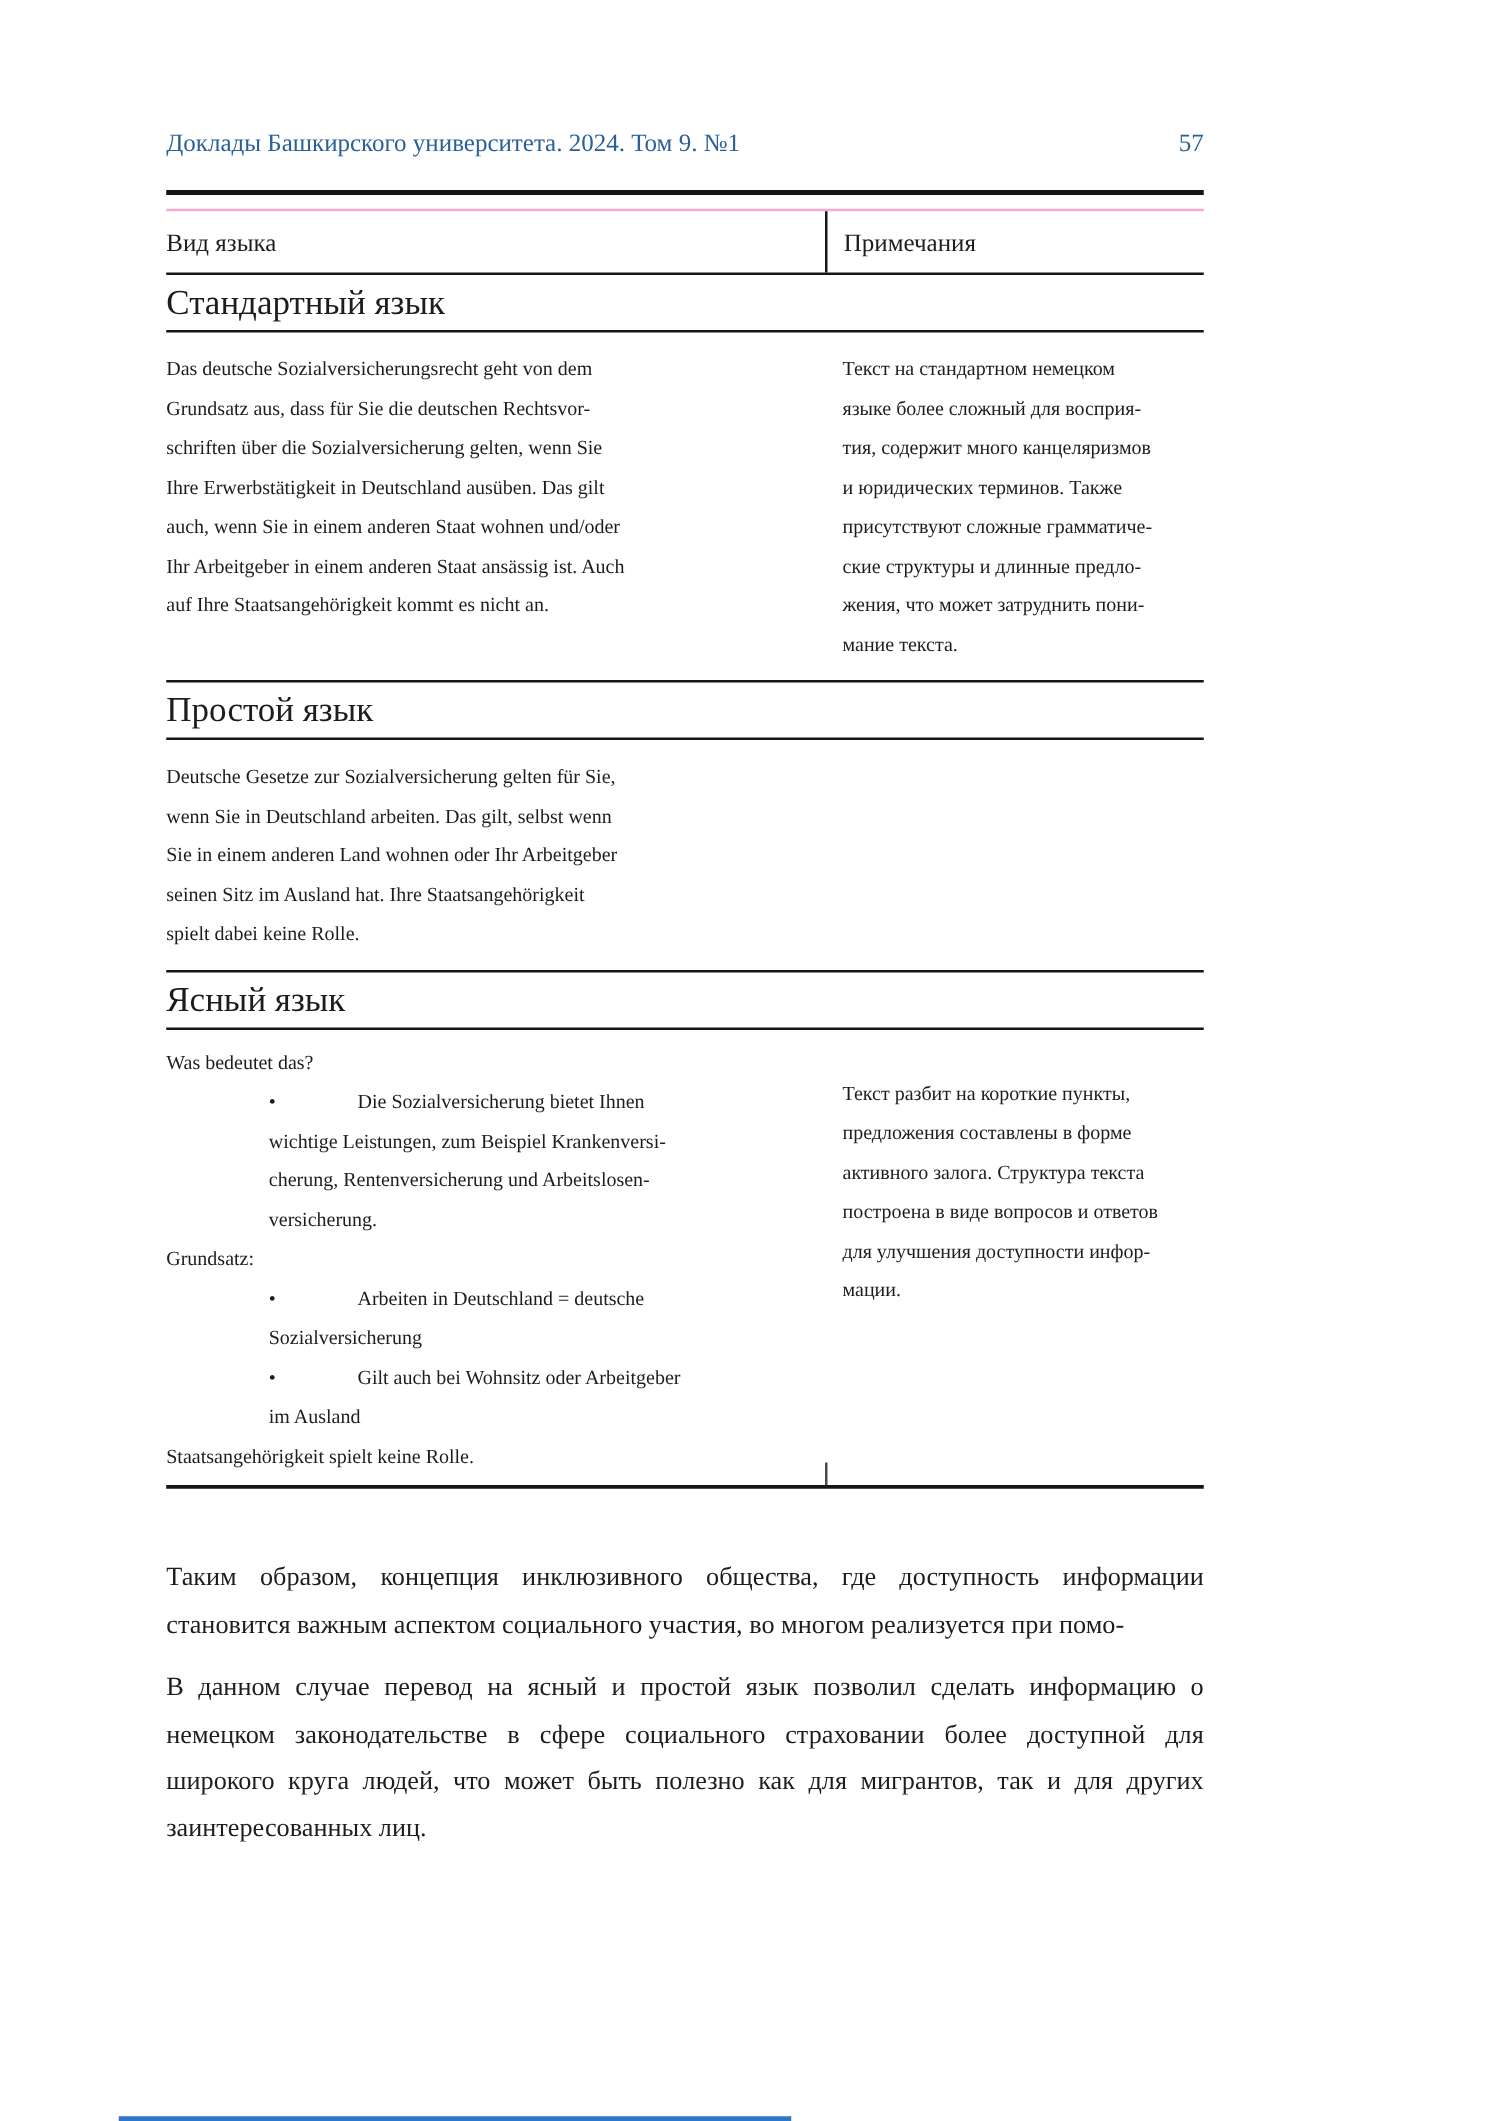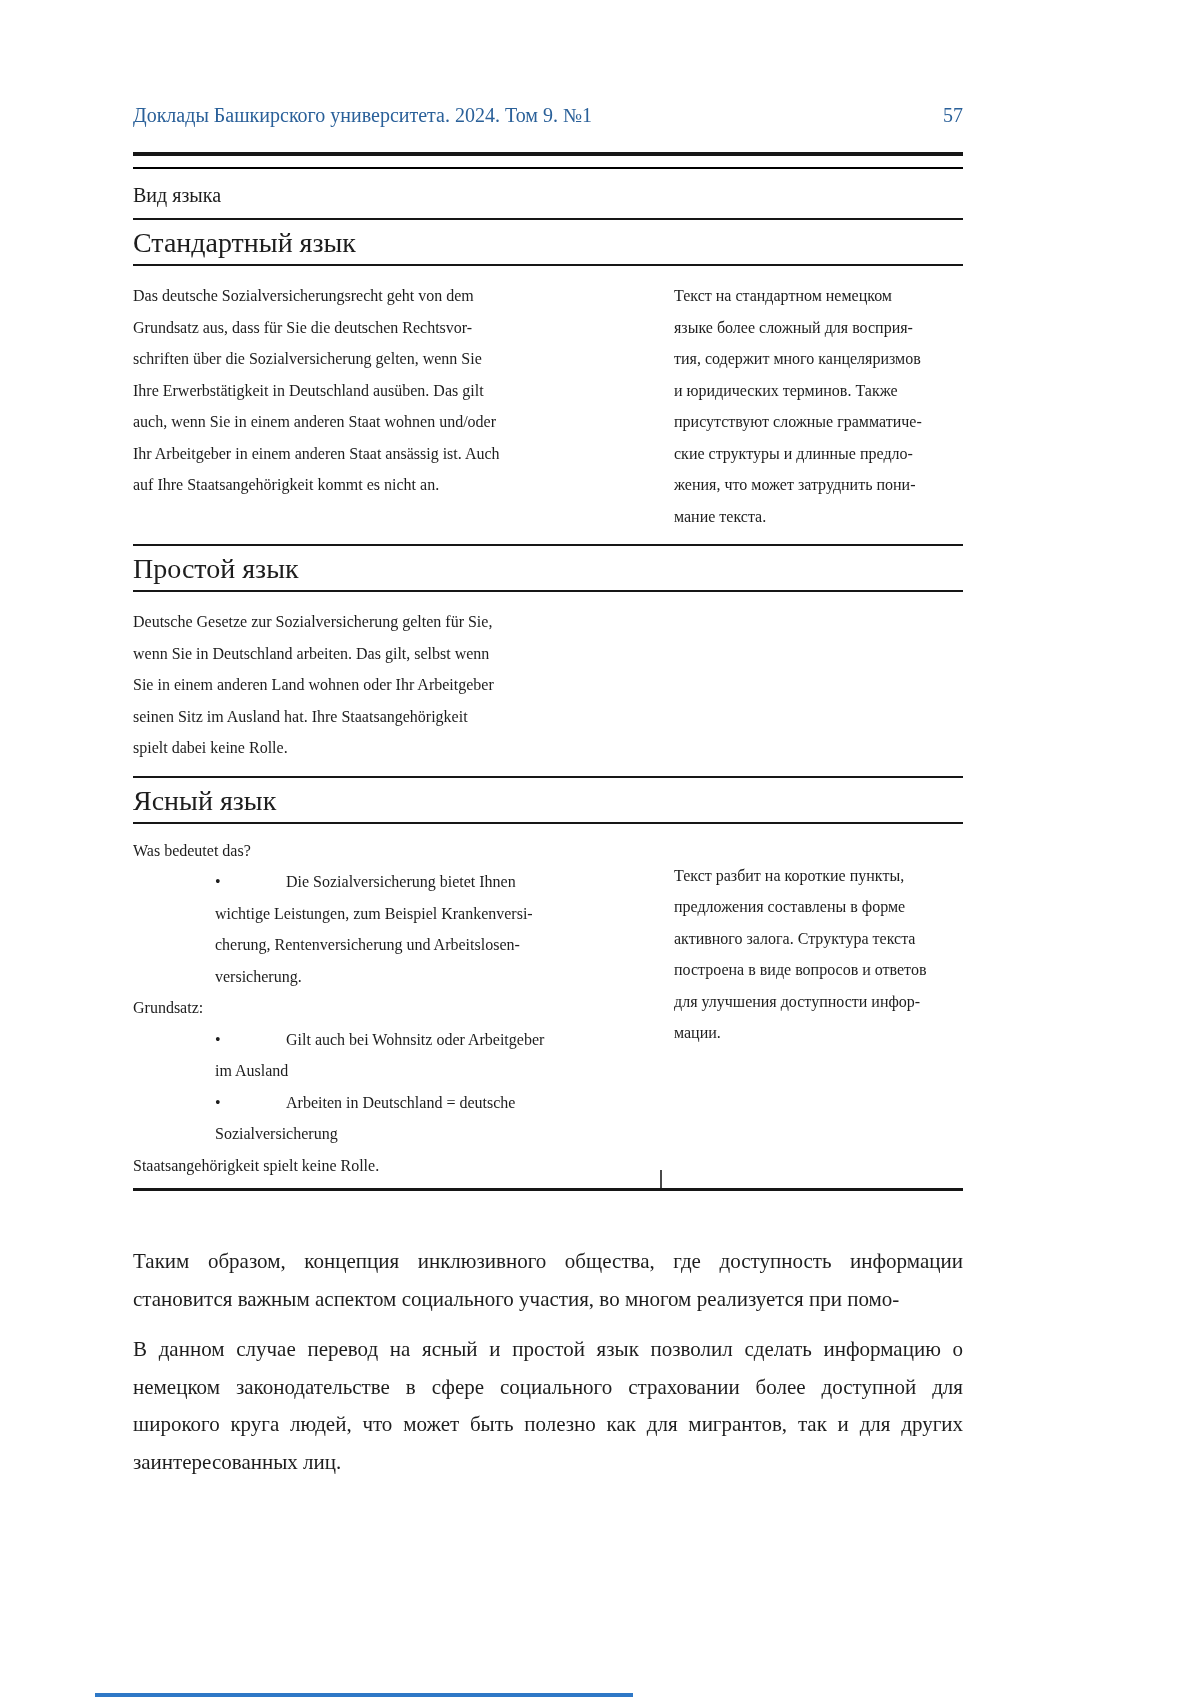--- a/index.html
+++ b/index.html
@@ -28,21 +28,21 @@
     align-items: baseline;
     padding-top: 103px;
     padding-bottom: 25px;
     border-bottom: 4px solid #161616;
     font-size: 20px;
     line-height: 24px;
     color: #2a6099;
   }
   
   .doc-table {
-    border-top: 2px solid #000000;
+    border-top: 2px solid #f9a8d4;
     margin-top: 11px;
   }
   .thead-row {
     display: grid;
     grid-template-columns: 527px 1fr;
     border-bottom: 2px solid #161616;
   }
   .thead-cell {
     font-size: 20px;
     line-height: 24px;
@@ -129,20 +129,21 @@
 
   <div class="page-header">
     <span>Доклады Башкирского университета. 2024. Том 9. №1</span>
     <span>57</span>
   </div>
 
   <div class="doc-table">
 
     <div class="thead-row">
       <div class="thead-cell">Вид языка</div>
+      <div class="thead-cell right">Примечания</div>
     </div>
 
     <div class="section-row">Стандартный язык</div>
 
     <div class="content-row">
       <div class="cell left">
         <div class="cell-text">Das deutsche Sozialversicherungsrecht geht von dem
 Grundsatz aus, dass für Sie die deutschen Rechtsvor-
 schriften über die Sozialversicherung gelten, wenn Sie
 Ihre Erwerbstätigkeit in Deutschland ausüben. Das gilt
@@ -177,24 +178,24 @@
     <div class="section-row">Ясный язык</div>
 
     <div class="content-row last">
       <div class="cell left">
         <div class="plain-block"><span class="block-text">Was bedeutet das?</span></div>
         <div class="bullet-block"><span class="bullet-marker">•</span><span class="block-text">Die Sozialversicherung bietet Ihnen
 wichtige Leistungen, zum Beispiel Krankenversi-
 cherung, Rentenversicherung und Arbeitslosen-
 versicherung.</span></div>
         <div class="plain-block"><span class="block-text">Grundsatz:</span></div>
+        <div class="bullet-block"><span class="bullet-marker">•</span><span class="block-text">Arbeiten in Deutschland = deutsche
+Sozialversicherung</span></div>
         <div class="bullet-block"><span class="bullet-marker">•</span><span class="block-text">Gilt auch bei Wohnsitz oder Arbeitgeber
 im Ausland</span></div>
-        <div class="bullet-block"><span class="bullet-marker">•</span><span class="block-text">Arbeiten in Deutschland = deutsche
-Sozialversicherung</span></div>
         <div class="plain-block"><span class="block-text">Staatsangehörigkeit spielt keine Rolle.</span></div>
       </div>
       <div class="cell right notes-clear">
         <div class="cell-text">Текст разбит на короткие пункты,
 предложения составлены в форме
 активного залога. Структура текста
 построена в виде вопросов и ответов
 для улучшения доступности инфор-
 мации.</div>
       </div>

